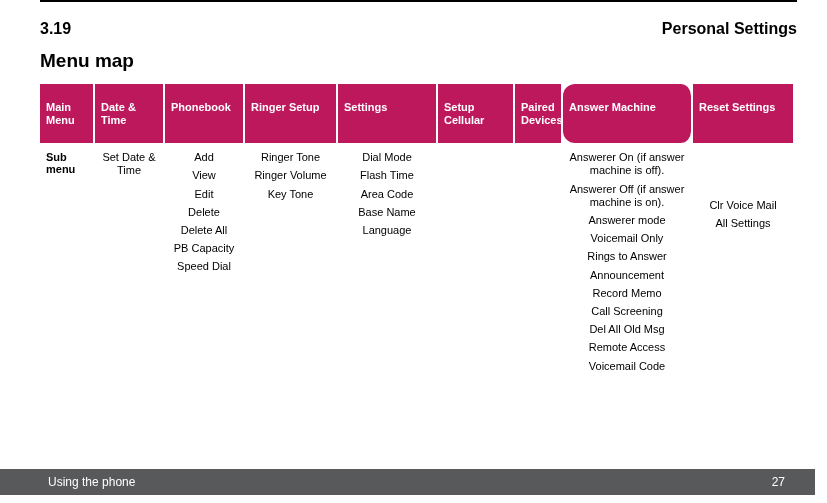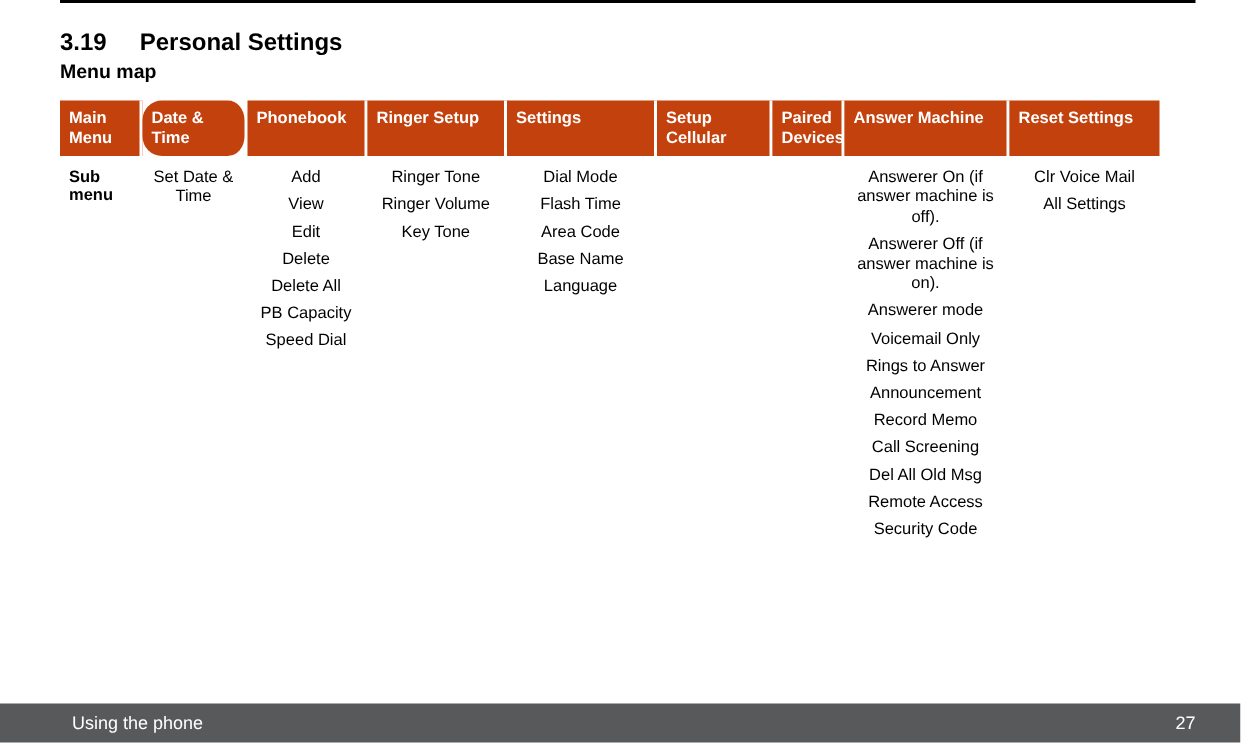--- a/index.html
+++ b/index.html
@@ -24,85 +24,86 @@
   .content {
     position: absolute;
     left: 40px;
     right: 30px;
     top: 20px;
   }
   .sec-line {
     display: flex;
     align-items: baseline;
     gap: 22px;
+    justify-content: space-between;
   }
   .sec-num {
     font-size: 16px;
     font-weight: bold;
   }
   .sec-title {
     font-size: 16px;
     font-weight: bold;
   }
   .sub-title {
-    font-size: 13px;
-    font-weight: bold;
-    margin-top: 2px;
+    font-size: 19px;
+    font-weight: bold;
+    margin-top: 12px;
   }
   .table {
     margin-top: 10px;
     border-top: 2px solid #fff; 
   }
   .hdr-row, .body-row {
     display: flex;
     align-items: stretch;
   }
   .hdr-row .cell {
-    background: #c2410c;
+    background: #be185d;
     color: #fff;
     font-size: 11px;
     font-weight: bold;
-    padding: 6px 6px;
+    padding: 17px 6px;
     border-right: 2px solid #fff;
     box-sizing: border-box;
     min-height: 34px;
     line-height: 1.15;
   }
   .hdr-row .cell:last-child { border-right: none; }
   .body-row .cell {
     font-size: 11px;
     color: #000;
     padding: 8px 6px 4px 6px;
     border-right: 2px solid #fff;
     box-sizing: border-box;
   }
-  .body-row .cell:last-child { border-right: none; }
+  .body-row .cell:last-child { border-right: none; margin-top: 48px; }
   .body-row .cell.first {
     font-weight: bold;
   }
   .item {
     margin-bottom: 5px;
     line-height: 1.2;
     text-align: center;
   }
   
   .c0 { width: 55px; }
-  .c1 { width: 70px; border-radius: 13px; }
+  .c1 { width: 70px; }
   .c2 { width: 80px; }
   .c3 { width: 93px; }
   .c4 { width: 100px; }
   .c5 { width: 77px; }
   .c6 { width: 48px; }
-  .c7 { width: 110px; }
+  .c7 { width: 130px; border-radius: 12px; }
   .c8 { width: 100px; }
 
   .footer {
     position: absolute;
     left: 0;
-    right: 0;
+    right: 12px;
     bottom: 8px;
     background: #58595b;
     color: #fff;
     display: flex;
     justify-content: space-between;
     align-items: center;
     padding: 6px 30px 6px 48px;
     font-size: 12px;
     box-sizing: border-box;
   }
@@ -172,21 +173,21 @@
         <div class="item">Answerer On (if answer machine is off).</div>
         <div class="item">Answerer Off (if answer machine is on).</div>
         <div class="item">Answerer mode</div>
         <div class="item">Voicemail Only</div>
         <div class="item">Rings to Answer</div>
         <div class="item">Announcement</div>
         <div class="item">Record Memo</div>
         <div class="item">Call Screening</div>
         <div class="item">Del All Old Msg</div>
         <div class="item">Remote Access</div>
-        <div class="item">Security Code</div>
+        <div class="item">Voicemail Code</div>
       </div>
 
       <div class="cell c8">
         <div class="item">Clr Voice Mail</div>
         <div class="item">All Settings</div>
       </div>
     </div>
 
   </div>
 </div>

